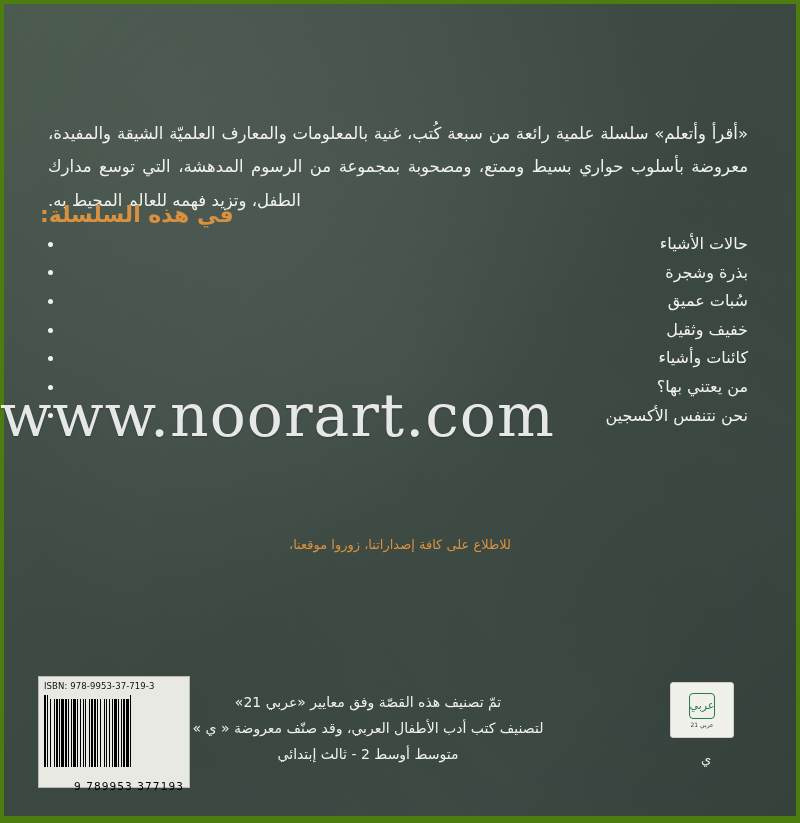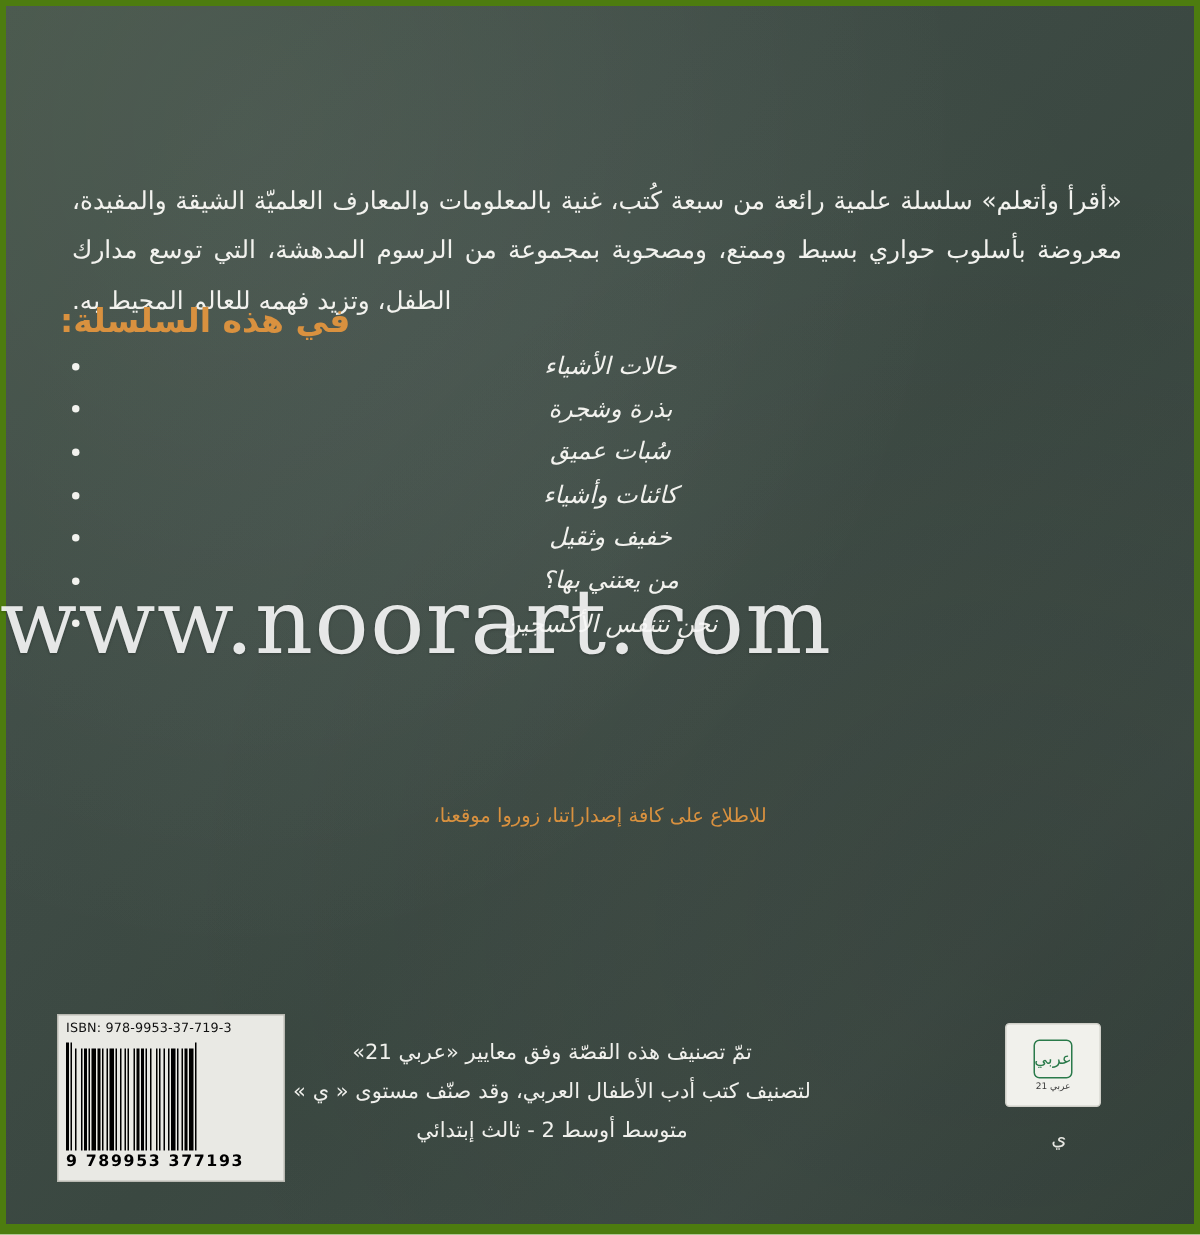--- a/index.html
+++ b/index.html
@@ -83,24 +83,23 @@
     padding: 0;
     list-style: none;
     direction: rtl;
   }
   .series-list li {
     position: relative;
     color: #f2f2ee;
     font-size: 16px;
     line-height: 28.6px;
     height: 28.6px;
-    text-align: center;
+    text-align: right;
     padding-left: 18px;
     white-space: nowrap;
-    font-style: italic;
   }
   .series-list li .bullet {
     position: absolute;
     left: 0;
     top: 50%;
     width: 5px;
     height: 5px;
     margin-top: -2.5px;
     background: #f2f2ee;
     border-radius: 50%;
@@ -175,24 +174,23 @@
   .bars i {
     display: block;
     background: #000;
     height: 100%;
   }
   .barcode-digits {
     font-family: "DejaVu Sans", sans-serif;
     font-size: 10.5px;
     color: #000;
     letter-spacing: 1.1px;
-    text-align: left;
-    direction: ltr;
-    margin-top: 1px;
-    font-weight: bold;
+    text-align: right;
+    direction: ltr;
+    margin-top: 13px;
   }
 
   
   .seal {
     position: absolute;
     left: 666px;
     top: 678px;
     width: 64px;
     height: 56px;
     background: #f1f1ec;
@@ -257,31 +255,31 @@
     <div class="cover-inner">
 
       <p class="intro">«أقرأ وأتعلم» سلسلة علمية رائعة من سبعة كُتب، غنية بالمعلومات والمعارف العلميّة الشيقة والمفيدة، معروضة بأسلوب حواري بسيط وممتع، ومصحوبة بمجموعة من الرسوم المدهشة، التي توسع مدارك الطفل، وتزيد فهمه للعالم المحيط به.</p>
 
       <div class="series-heading">في هذه السلسلة:</div>
 
       <ul class="series-list">
         <li><span class="bullet"></span><span>حالات الأشياء</span></li>
         <li><span class="bullet"></span><span>بذرة وشجرة</span></li>
         <li><span class="bullet"></span><span>سُبات عميق</span></li>
+        <li><span class="bullet"></span><span>خفيف وثقيل</span></li>
         <li><span class="bullet"></span><span>كائنات وأشياء</span></li>
-        <li><span class="bullet"></span><span>خفيف وثقيل</span></li>
         <li><span class="bullet"></span><span>من يعتني بها؟</span></li>
         <li><span class="bullet"></span><span>نحن نتنفس الأكسجين</span></li>
       </ul>
 
       <div class="footer-note">للاطلاع على كافة إصداراتنا، زوروا موقعنا،</div>
 
       <div class="classification">
         <div>تمّ تصنيف هذه القصّة وفق معايير «عربي 21»</div>
-        <div>لتصنيف كتب أدب الأطفال العربي، وقد صنّف مستوى « ي »</div>
+        <div>لتصنيف كتب أدب الأطفال العربي، وقد صنّف معروضة « ي »</div>
         <div>متوسط أوسط 2 - ثالث إبتدائي</div>
       </div>
 
       <div class="seal">
         <div class="seal-mark">عربي</div>
         <div class="seal-caption">عربي 21</div>
       </div>
       <div class="level-letter">ي</div>
 
       <div class="barcode-box">

